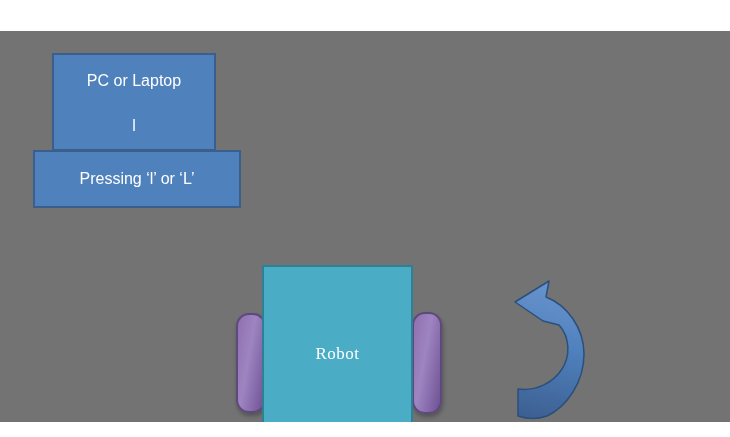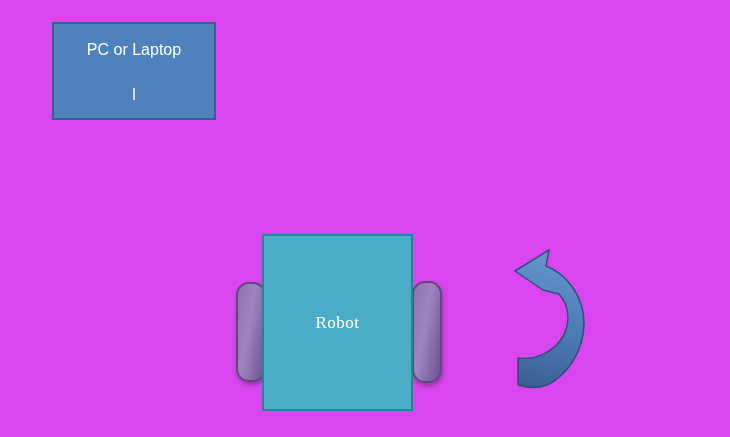--- a/index.html
+++ b/index.html
@@ -11,24 +11,25 @@
     --wheel-border:#5d4a7c;
     --arrow-dark:#3c5e90;
     --arrow-mid:#4f81bd;
     --arrow-light:#6b95ce;
     --text-light:#ffffff;
     --text-dark:#000000;
   }
   html,body{margin:0;padding:0;background:#ffffff;}
   .stage{
     position:relative;
-    width:730px;height:437px;
-    background:#d946ef;
+    width:730px;height:391px;
+    background:#737373;
     overflow:hidden;
     font-family:"Liberation Sans", sans-serif;
+    margin-top:31px;
   }
   .shape{
     position:absolute;
     box-sizing:border-box;
   }
   .blue-box{
     background:var(--box-fill,#4f81bd);
     border:2px solid var(--box-border,#3a5f8e);
     color:var(--text-light,#fff);
     text-align:center;
@@ -80,20 +81,23 @@
 </head>
 <body>
 
 <div class="stage">
 
   <div class="shape blue-box pc-box">
     <div class="line1">PC or Laptop</div>
     <div class="line2">l</div>
   </div>
 
+  <div class="shape blue-box pressing-box">
+    <div>Pressing ‘l’ or ‘L’</div>
+  </div>
 
   <div class="wheel wheel-left"></div>
   <div class="wheel wheel-right"></div>
 
   <div class="shape robot-box">
     <div>Robot</div>
   </div>
 
   <svg class="arrow-svg" viewBox="500 238 105 160" aria-hidden="true">
     <defs>

